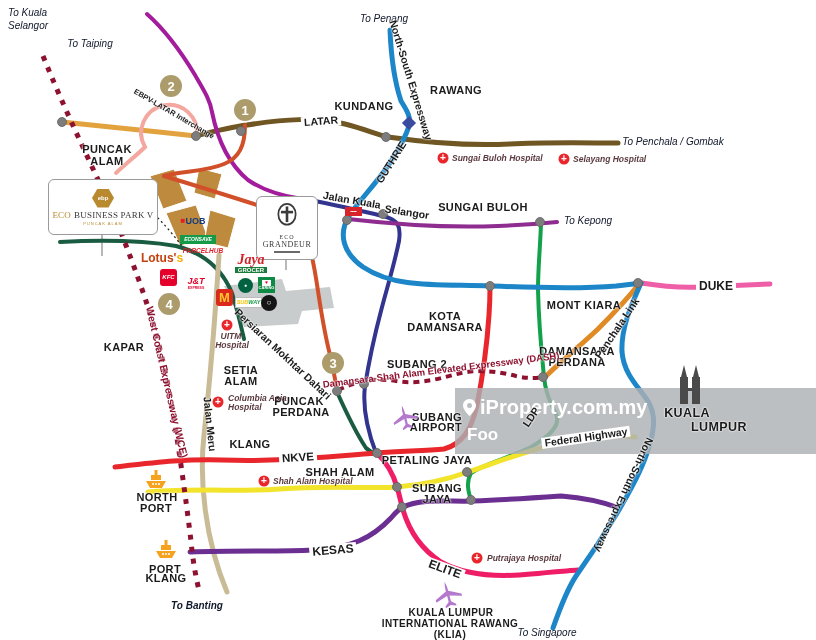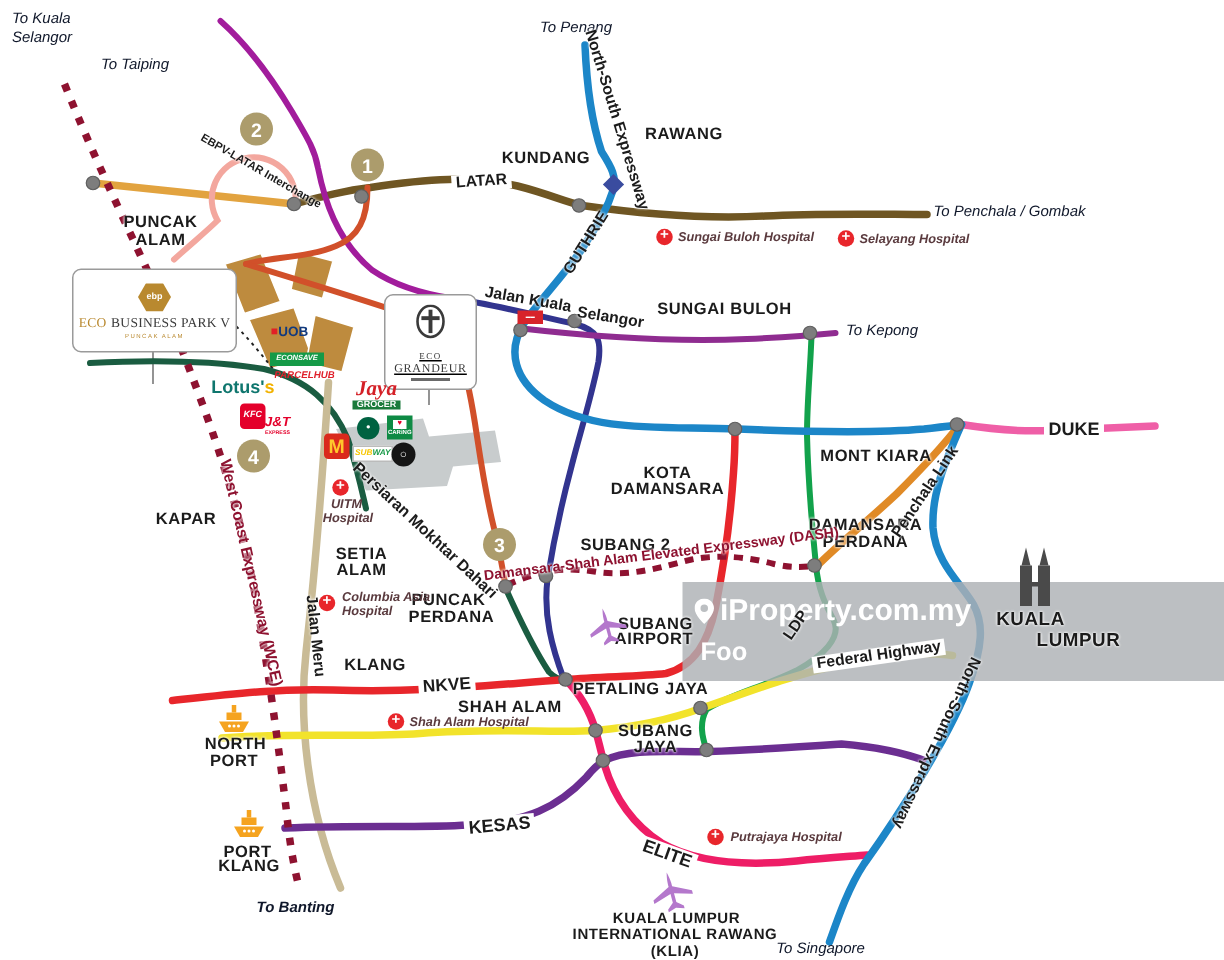--- a/index.html
+++ b/index.html
@@ -29,21 +29,21 @@
            border:1.5px solid #9a9a9a;border-radius:6px;z-index:4;display:flex;flex-direction:column;
            align-items:center;justify-content:center;}
   .ebp-hex{width:22px;height:19px;background:#B9892F;clip-path:polygon(25% 0,75% 0,100% 50%,75% 100%,25% 100%,0 50%);
            display:flex;align-items:center;justify-content:center;color:#fff;font-size:6px;font-weight:bold;}
   .ebp-title{font-family:"Liberation Serif",serif;font-size:9px;color:#3a3a3a;margin-top:2px;
              letter-spacing:.2px;white-space:nowrap;}
   .ebp-title .gold{color:#B9892F;margin-right:3px;}
   .ebp-sub{font-size:4px;color:#B9892F;letter-spacing:1px;margin-top:1px;}
   .gr-box{position:absolute;left:256px;top:196px;width:60px;height:62px;background:#fff;
           border:1.5px solid #9a9a9a;border-radius:6px;z-index:4;display:flex;flex-direction:column;
-          align-items:center;justify-content:center;text-decoration:underline;}
+          align-items:center;justify-content:center;}
   .gr-eco{font-family:"Liberation Serif",serif;font-size:6px;color:#3a3a3a;margin-top:1px;letter-spacing:1px;}
   .gr-name{font-family:"Liberation Serif",serif;font-size:8px;color:#3a3a3a;letter-spacing:.5px;}
   .gr-bar{width:26px;height:2px;background:#6a6a6a;margin-top:2px;}
 </style>
 </head>
 <body>
 
 <div id="map">
   <svg class="base" width="816" height="640" viewBox="0 0 816 640">
       <path d="M150,176 L174,169 L187,201 L163,209 Z" fill="#BE8B3E" stroke="#fff" stroke-width="1"></path>
@@ -236,27 +236,27 @@
       <span style="color: rgb(226, 31, 38); font-size: 8px;">■</span>
       <span style="color: rgb(18, 58, 125); font-size: 9px;">UOB</span>
     </div>
     <div class="logo" style="left: 180px; top: 235px; width: 36px; height: 9px; background: rgb(21, 154, 71);">
       <span style="color: rgb(255, 255, 255); font-size: 5px; font-style: italic;">ECONSAVE</span>
     </div>
     <div class="logo" style="left: 183px; top: 247px; width: 40px; height: 8px;">
       <span style="color: rgb(224, 32, 42); font-size: 6.5px; font-style: italic;">PARCELHUB</span>
     </div>
     <div class="logo" style="left: 140px; top: 252px; width: 44px; height: 13px; flex-direction: row;">
-      <span style="color: #0f766e; font-size: 12px;">Lotus'</span>
+      <span style="color: #c2410c; font-size: 12px;">Lotus'</span>
       <span style="color: rgb(242, 178, 0); font-size: 12px;">s</span>
     </div>
     <div class="logo" style="left: 160px; top: 269px; width: 17px; height: 17px; background: rgb(228, 0, 43); border-radius: 3px;">
       <span style="color: rgb(255, 255, 255); font-size: 6px; font-style: italic;">KFC</span>
     </div>
-    <div class="logo" style="left: 171px; top: 278px; width: 28px; height: 12px;">
+    <div class="logo" style="left: 182px; top: 278px; width: 28px; height: 12px;">
       <span style="color: rgb(228, 0, 43); font-size: 9px; font-style: italic;">J&amp;T</span>
       <span style="color: rgb(228, 0, 43); font-size: 3.5px;">EXPRESS</span>
     </div>
     <div class="logo" style="left: 224px; top: 253px; width: 54px; height: 20px;">
       <span style="color: rgb(212, 32, 39); font-size: 14px; font-style: italic; font-family: &quot;Liberation Serif&quot;, serif;">Jaya</span>
       <span style="color: rgb(255, 255, 255); font-size: 6px; background: rgb(27, 123, 60); padding: 0px 3px;">GROCER</span>
     </div>
     <div class="logo" style="left: 216px; top: 289px; width: 17px; height: 17px; background: rgb(218, 41, 28); border-radius: 3px;">
       <span style="color: rgb(255, 199, 44); font-size: 13px;">M</span>
     </div>

